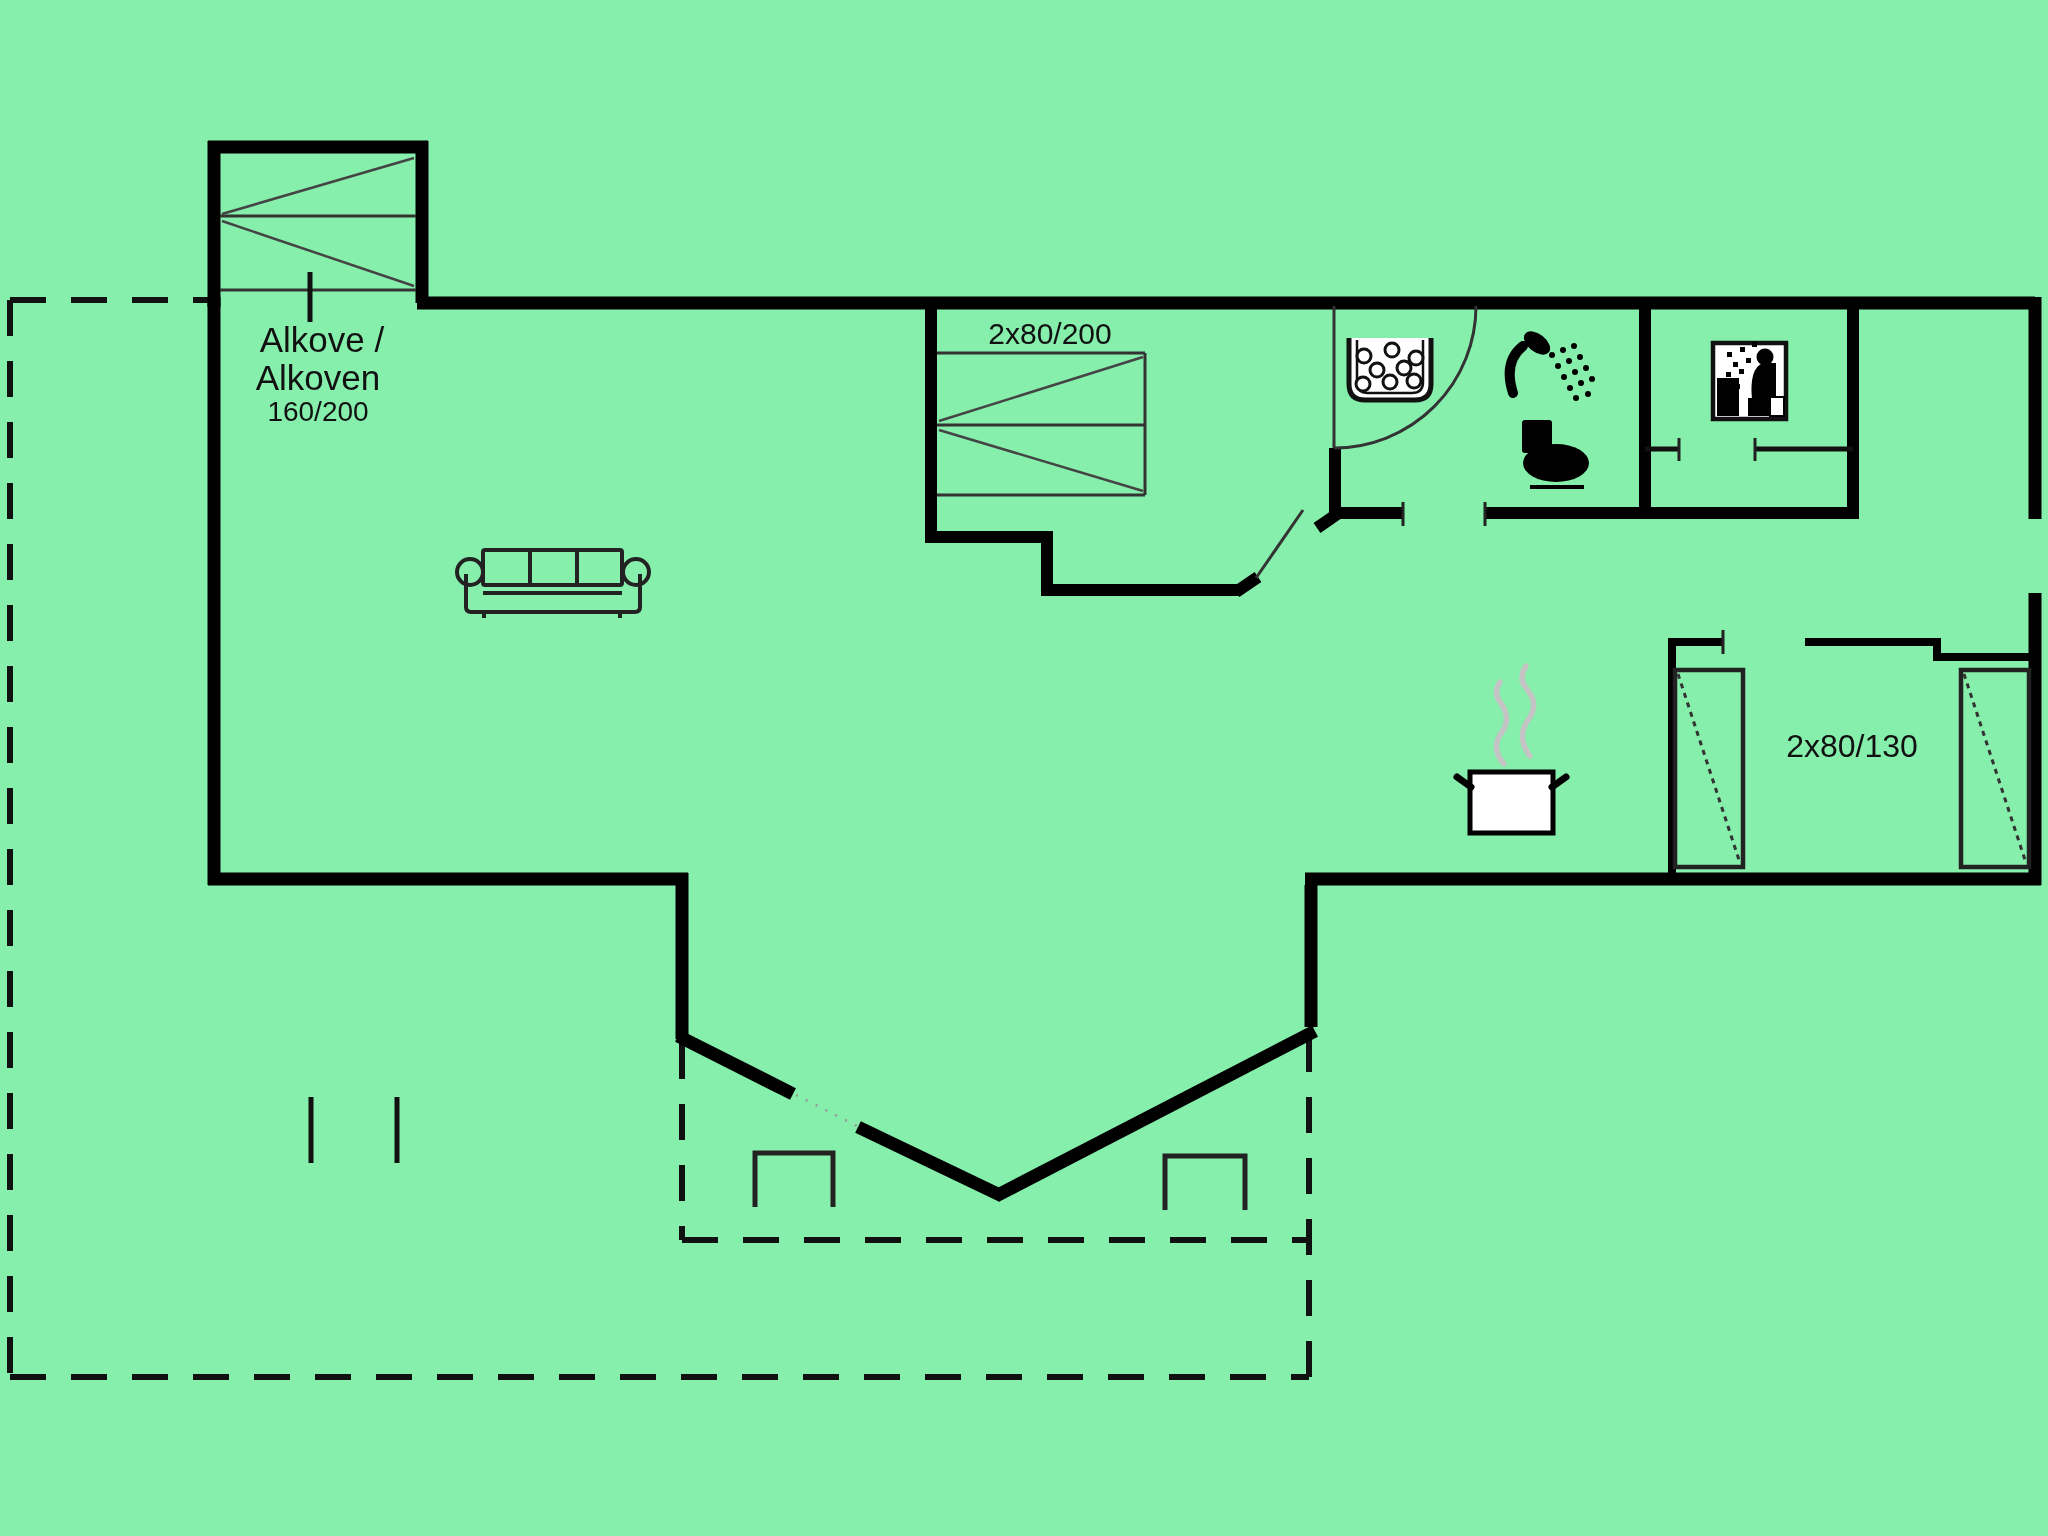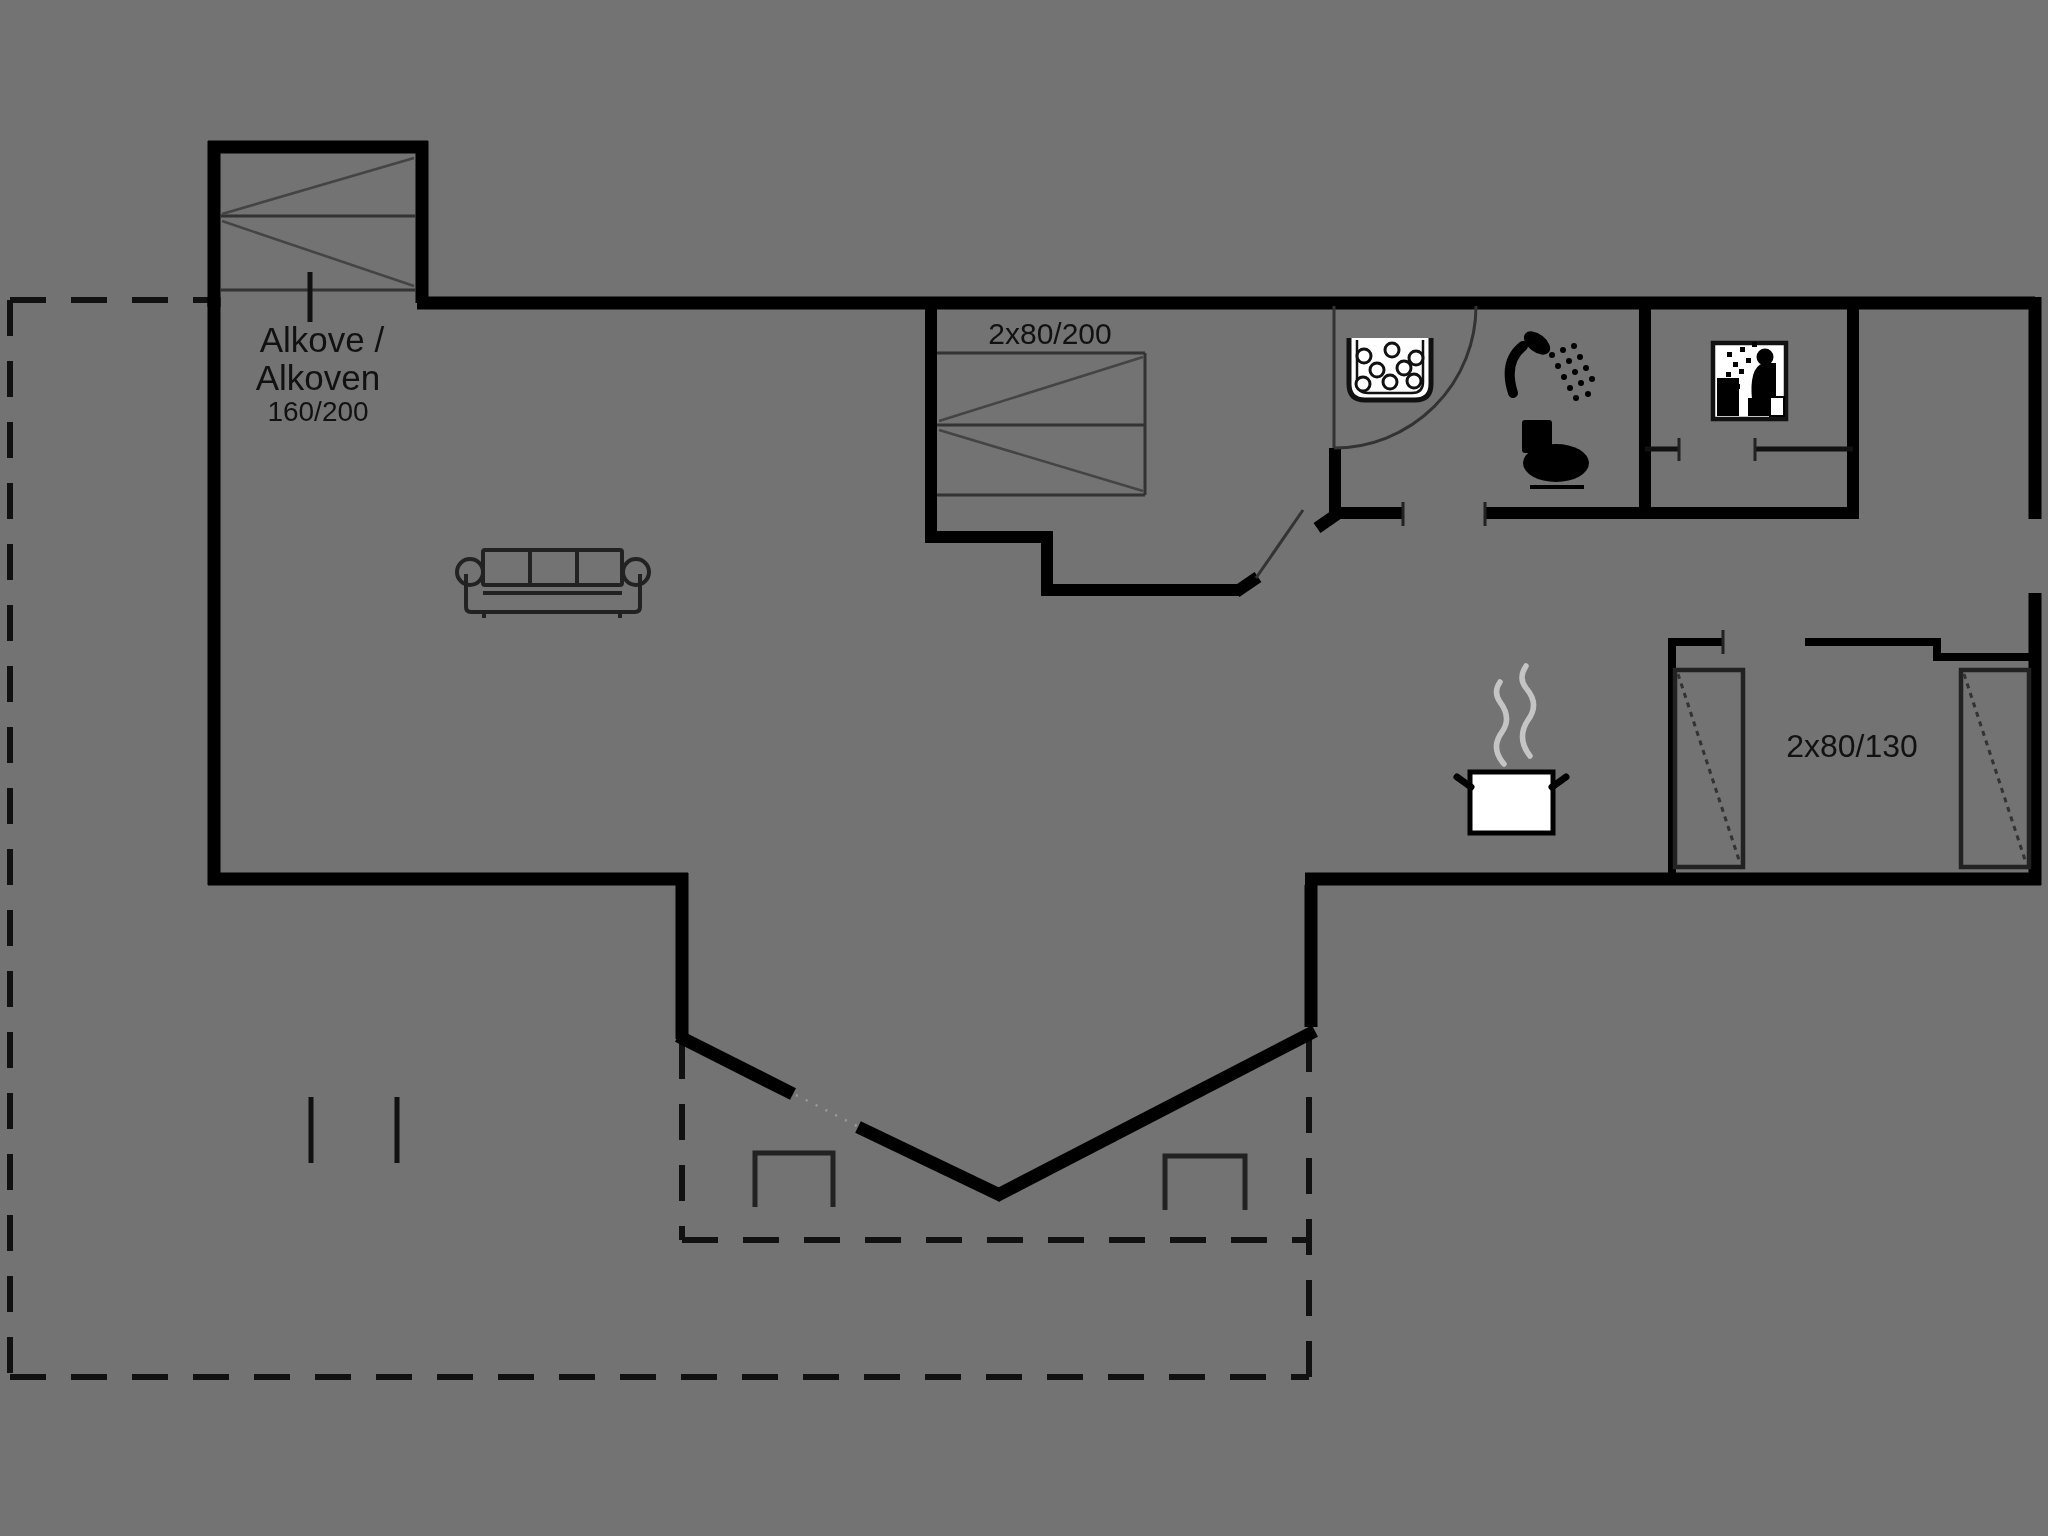--- a/index.html
+++ b/index.html
@@ -1,17 +1,17 @@
 <!DOCTYPE html>
 <html><head>
 <meta charset="utf-8">
 <style>
   html,body{margin:0;padding:0;background:#ffffff;width:100%;height:100%;}
   body{font-family:"Liberation Sans", sans-serif;}
-  .plan-wrap{width:100vw;height:100vh;display:flex;align-items:center;justify-content:center;background:#737373;}
+  .plan-wrap{width:100vw;height:100vh;display:flex;align-items:center;justify-content:center;background:#86efac;}
   svg{display:block;width:100%;height:100%;}
   .wall{stroke:#000000;fill:none;}
   .wall-ext{stroke-width:13;}
   .wall-int{stroke-width:12;}
   .wall-med{stroke-width:8;}
   .wall-thin{stroke:#111;stroke-width:5;}
   .jamb{stroke:#222;stroke-width:3;}
   .furn{stroke:#222;fill:none;stroke-width:4;}
   .bedline{stroke:#333;stroke-width:3;fill:none;}
   .beddiag{stroke:#444;stroke-width:2.5;fill:none;}

